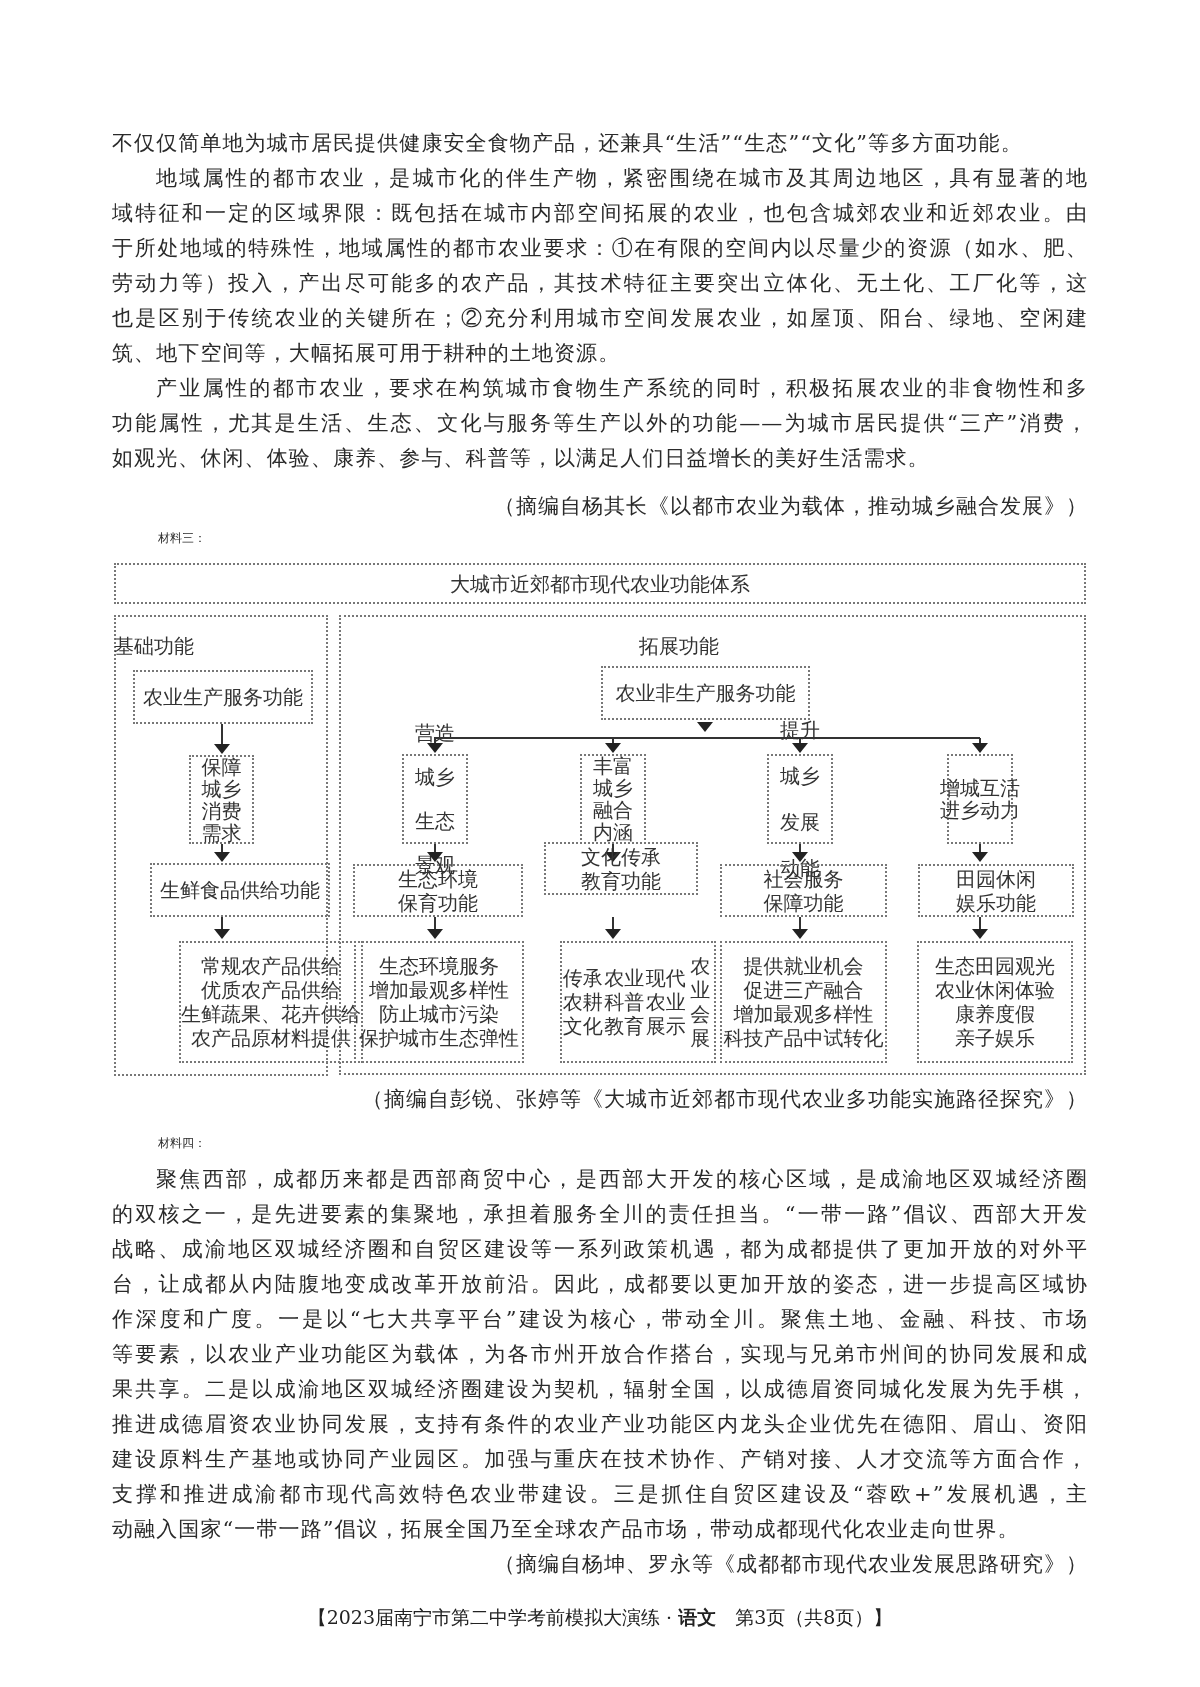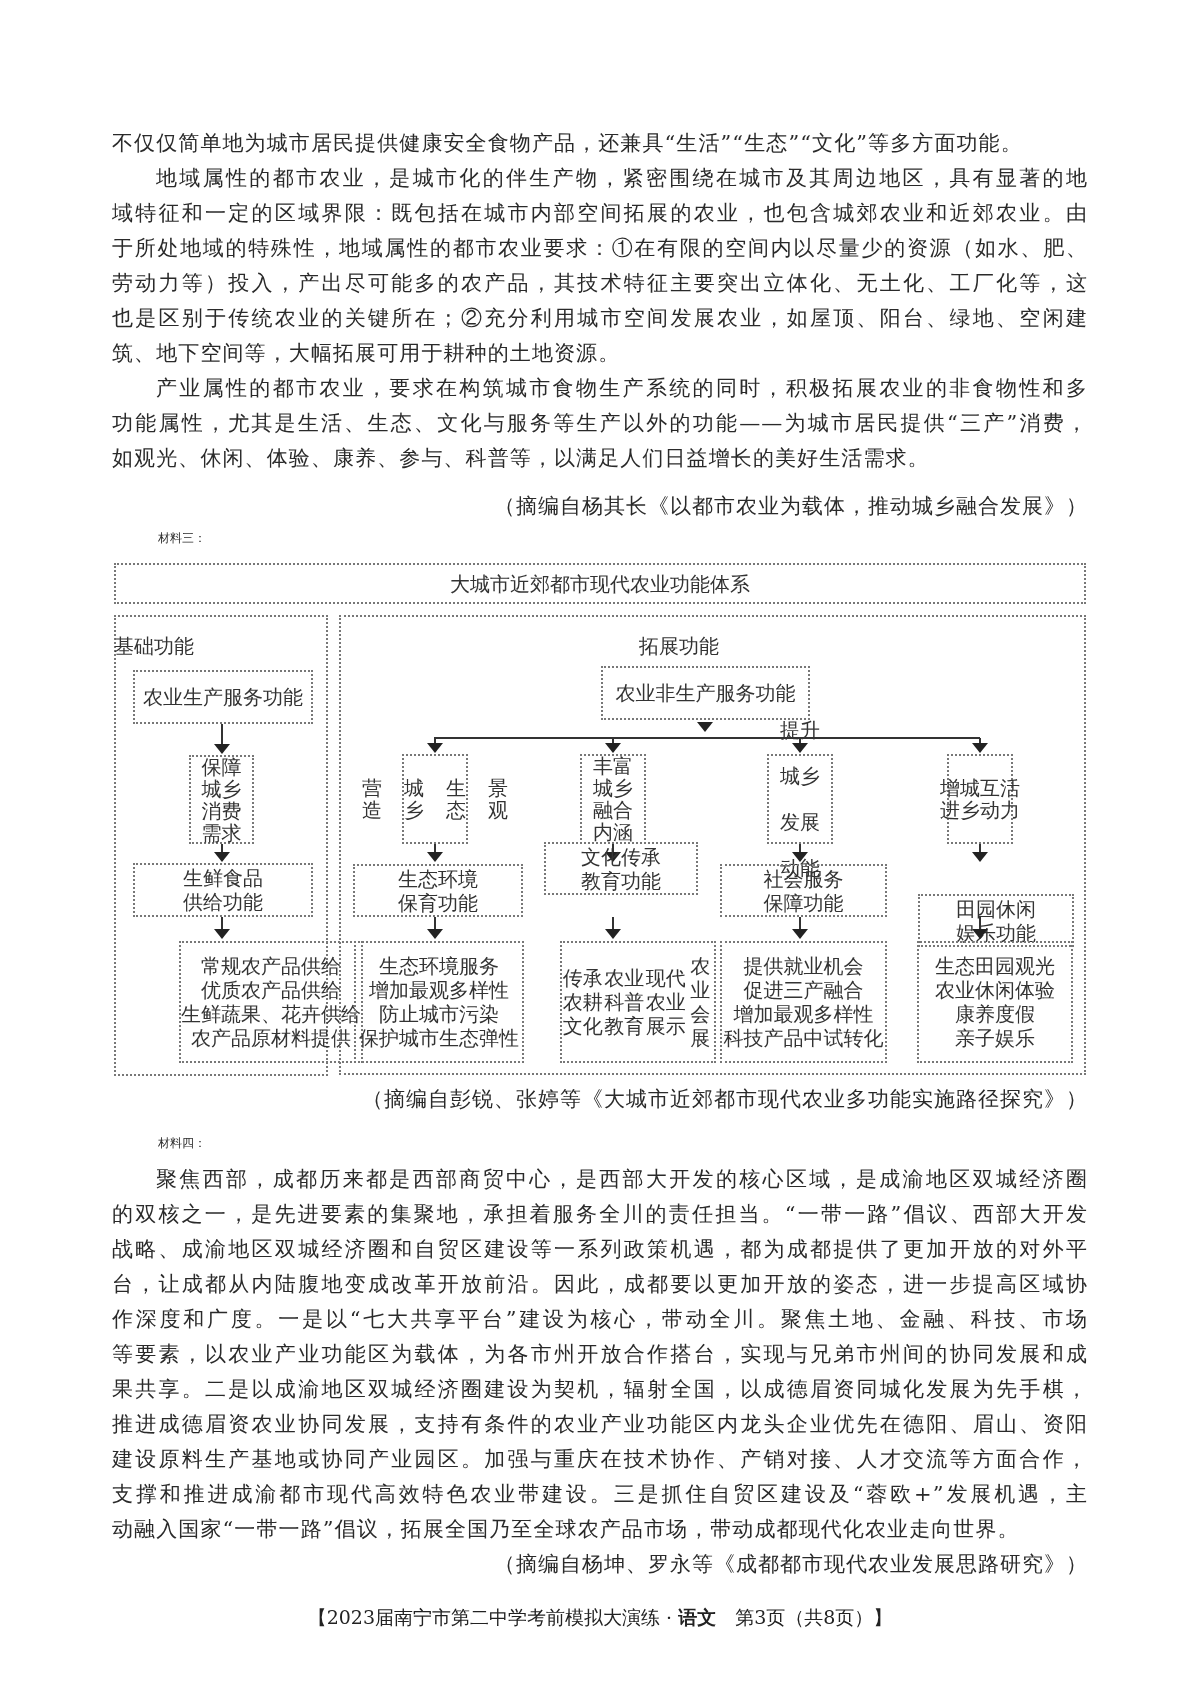--- a/index.html
+++ b/index.html
@@ -55,21 +55,21 @@
   <div class="line" style="left:221px;top:724px;width:2px;height:22px;"></div>
   <div class="arrow" style="left:214px;top:744px;"></div>
   <div class="box vbox" style="left:189px;top:755px;width:65px;height:89px;flex-direction:column;">
     <span>保障</span>
     <span>城乡</span>
     <span>消费</span>
     <span>需求</span>
   </div>
   <div class="line" style="left:221px;top:844px;width:2px;height:10px;"></div>
   <div class="arrow" style="left:214px;top:852px;"></div>
-  <div class="box" style="left:133px;top:863px;width:180px;height:54px;flex-direction:column;">
+  <div class="box" style="left:150px;top:863px;width:180px;height:54px;flex-direction:row;">
     <span>生鲜食品</span>
     <span>供给功能</span>
   </div>
   <div class="line" style="left:221px;top:917px;width:2px;height:14px;"></div>
   <div class="arrow" style="left:214px;top:929px;"></div>
   <div class="box" style="left:131px;top:941px;width:184px;height:122px;flex-direction:column;margin-left:48px;">
     <span>常规农产品供给</span>
     <span>优质农产品供给</span>
     <span>生鲜蔬果、花卉供给</span>
     <span>农产品原材料提供</span>
@@ -79,21 +79,21 @@
   <div class="hdr" style="left:639px;top:633px;width:132px;">拓展功能</div>
   <div class="box" style="left:601px;top:666px;width:209px;height:54px;">
     <span>农业非生产服务功能</span>
   </div>
   <div class="arrow" style="left:697px;top:722px;"></div>
   <div class="line" style="left:434px;top:737px;width:546px;height:2px;"></div>
 
   <div id="branches">
       <div class="line" style="left:434px;top:738px;width:2px;height:8px;"></div>
       <div class="arrow" style="left:427px;top:743px;"></div>
-      <div class="box vbox" style="left:402px;top:754px;width:66px;height:90px;flex-direction:row;gap:22px;">
+      <div class="box vbox" style="left:402px;top:754px;width:66px;height:90px;flex-direction:column;gap:22px;">
         <span>营造</span>
         <span>城乡</span>
         <span>生态</span>
         <span>景观</span>
       </div>
       <div class="line" style="left:434px;top:844px;width:2px;height:10px;"></div>
       <div class="arrow" style="left:427px;top:852px;"></div>
       <div class="box" style="left:353px;top:864px;width:170px;height:53px;flex-direction:column;">
         <span>生态环境</span>
         <span>保育功能</span>
@@ -153,21 +153,21 @@
       <div class="line" style="left:979px;top:738px;width:2px;height:8px;"></div>
       <div class="arrow" style="left:972px;top:743px;"></div>
       <div class="box vbox" style="left:947px;top:754px;width:66px;height:90px;flex-direction:row;">
         <span>增进</span>
         <span>城乡</span>
         <span>互动</span>
         <span>活力</span>
       </div>
       <div class="line" style="left:979px;top:844px;width:2px;height:10px;"></div>
       <div class="arrow" style="left:972px;top:852px;"></div>
-      <div class="box" style="left:918px;top:894px;width:156px;height:53px;flex-direction:column;">
+      <div class="box" style="left:918px;top:864px;width:156px;height:53px;flex-direction:column;">
         <span>田园休闲</span>
         <span>娱乐功能</span>
       </div>
       <div class="line" style="left:979px;top:917px;width:2px;height:14px;"></div>
       <div class="arrow" style="left:972px;top:929px;"></div>
       <div class="box" style="left:917px;top:941px;width:156px;height:122px;flex-direction:column;">
         <span>生态田园观光</span>
         <span>农业休闲体验</span>
         <span>康养度假</span>
         <span>亲子娱乐</span>

